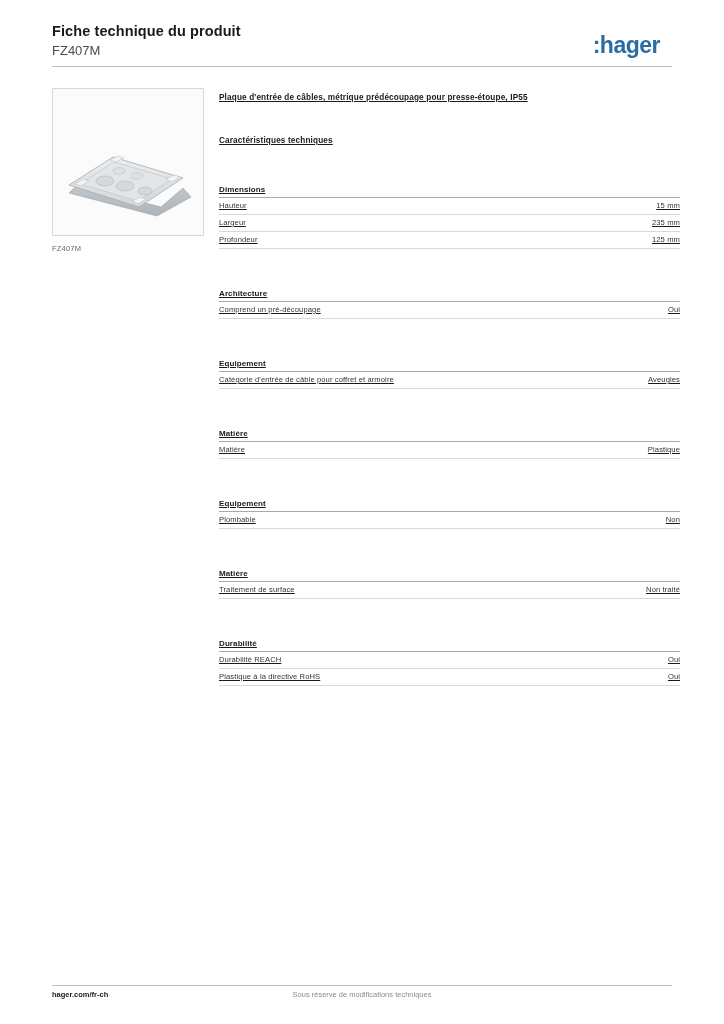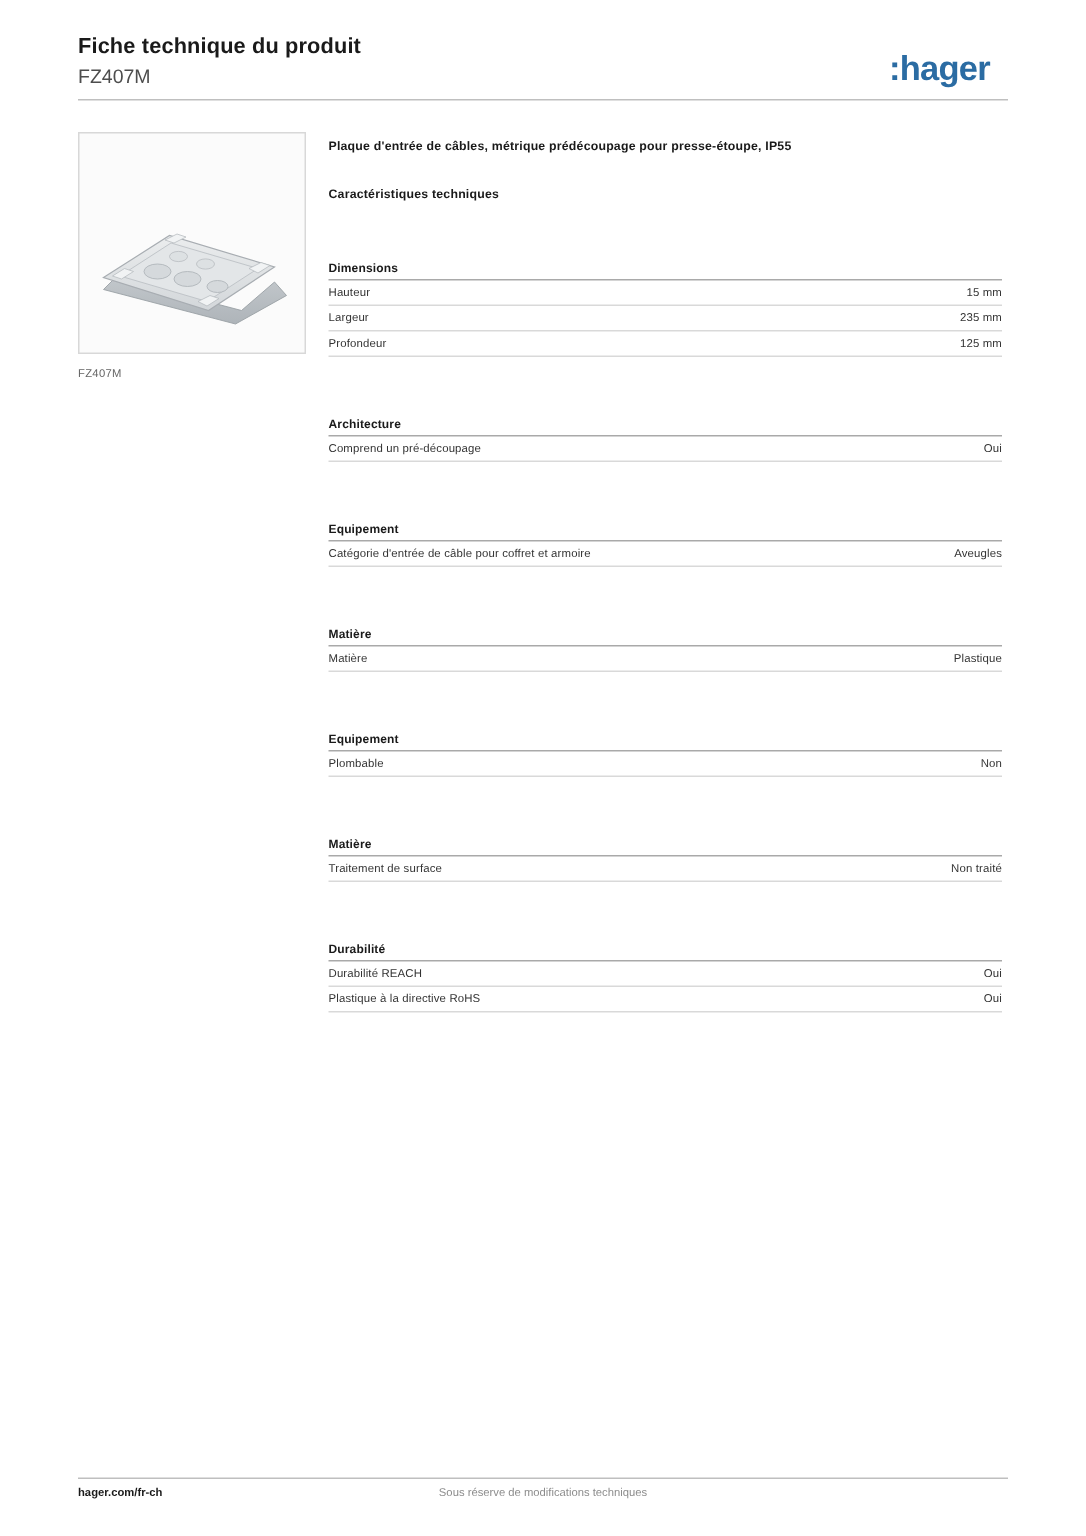--- a/index.html
+++ b/index.html
@@ -96,31 +96,32 @@
   }
 
   
   .plate-svg { display: block; }
 
   
   .content-col {
     position: absolute;
     top: 92px;
     left: 219px;
-    right: 56px;
+    right: 44px;
+    text-decoration: underline;
   }
   .product-desc {
     font-size: 8.2px;
     font-weight: bold;
     color: #1a1a1a;
     line-height: 12px;
     letter-spacing: 0.15px;
   }
   .tech-heading {
-    margin-top: 21px;
+    margin-top: 32px;
     font-size: 8.2px;
     font-weight: bold;
     color: #1a1a1a;
     letter-spacing: 0.15px;
   }
 
   .spec-section {
     margin-top: 14px;
   }
   .spec-section:first-of-type {

